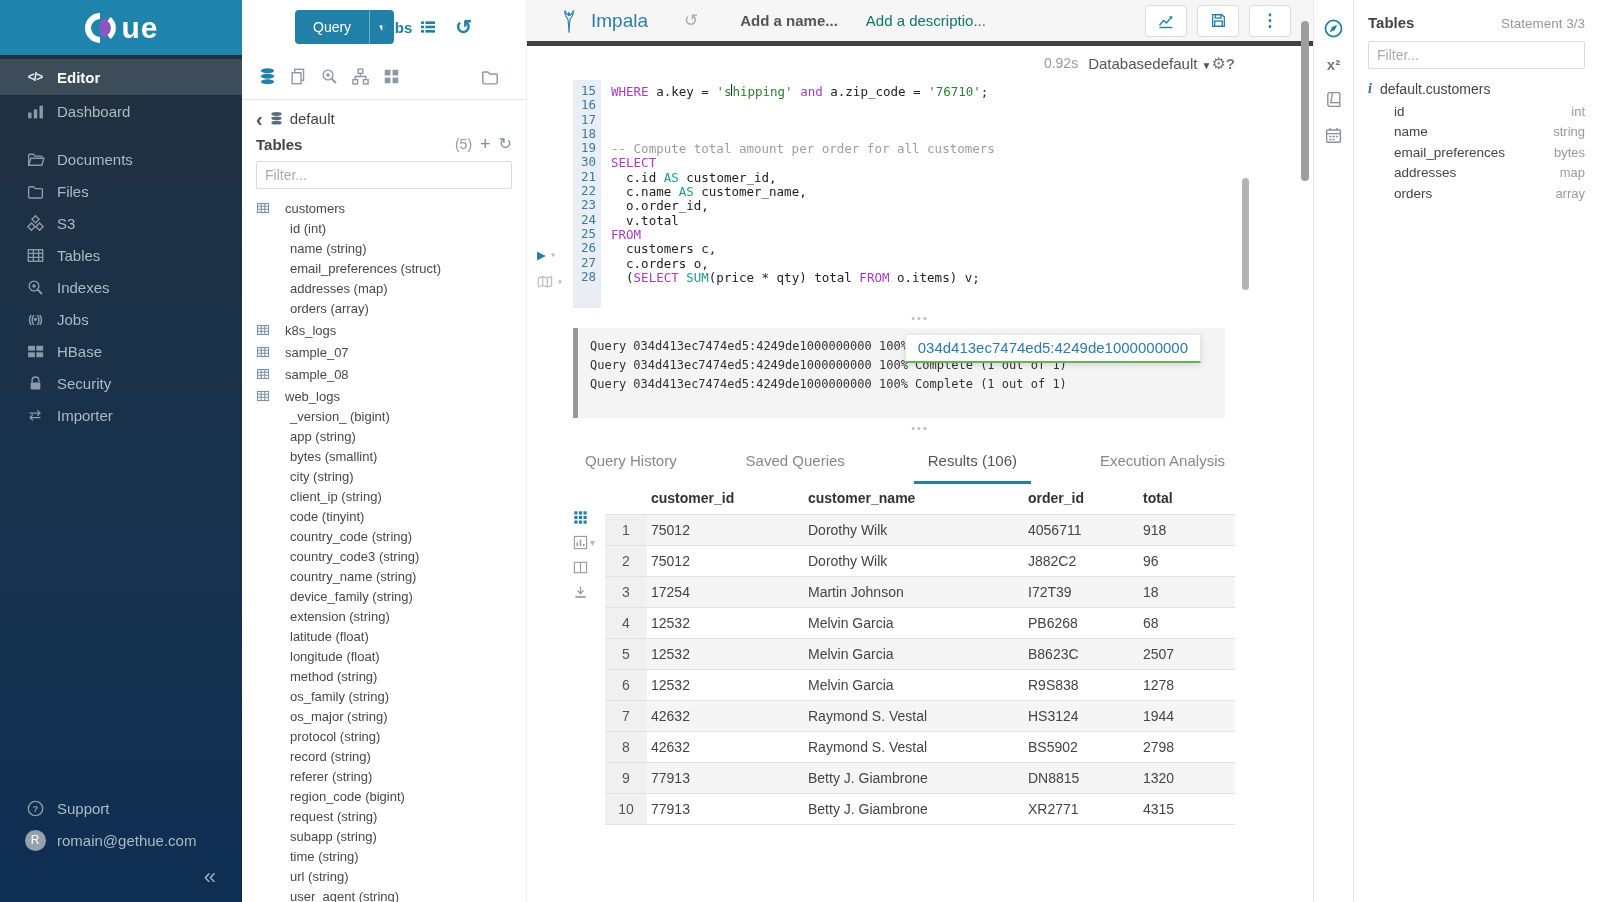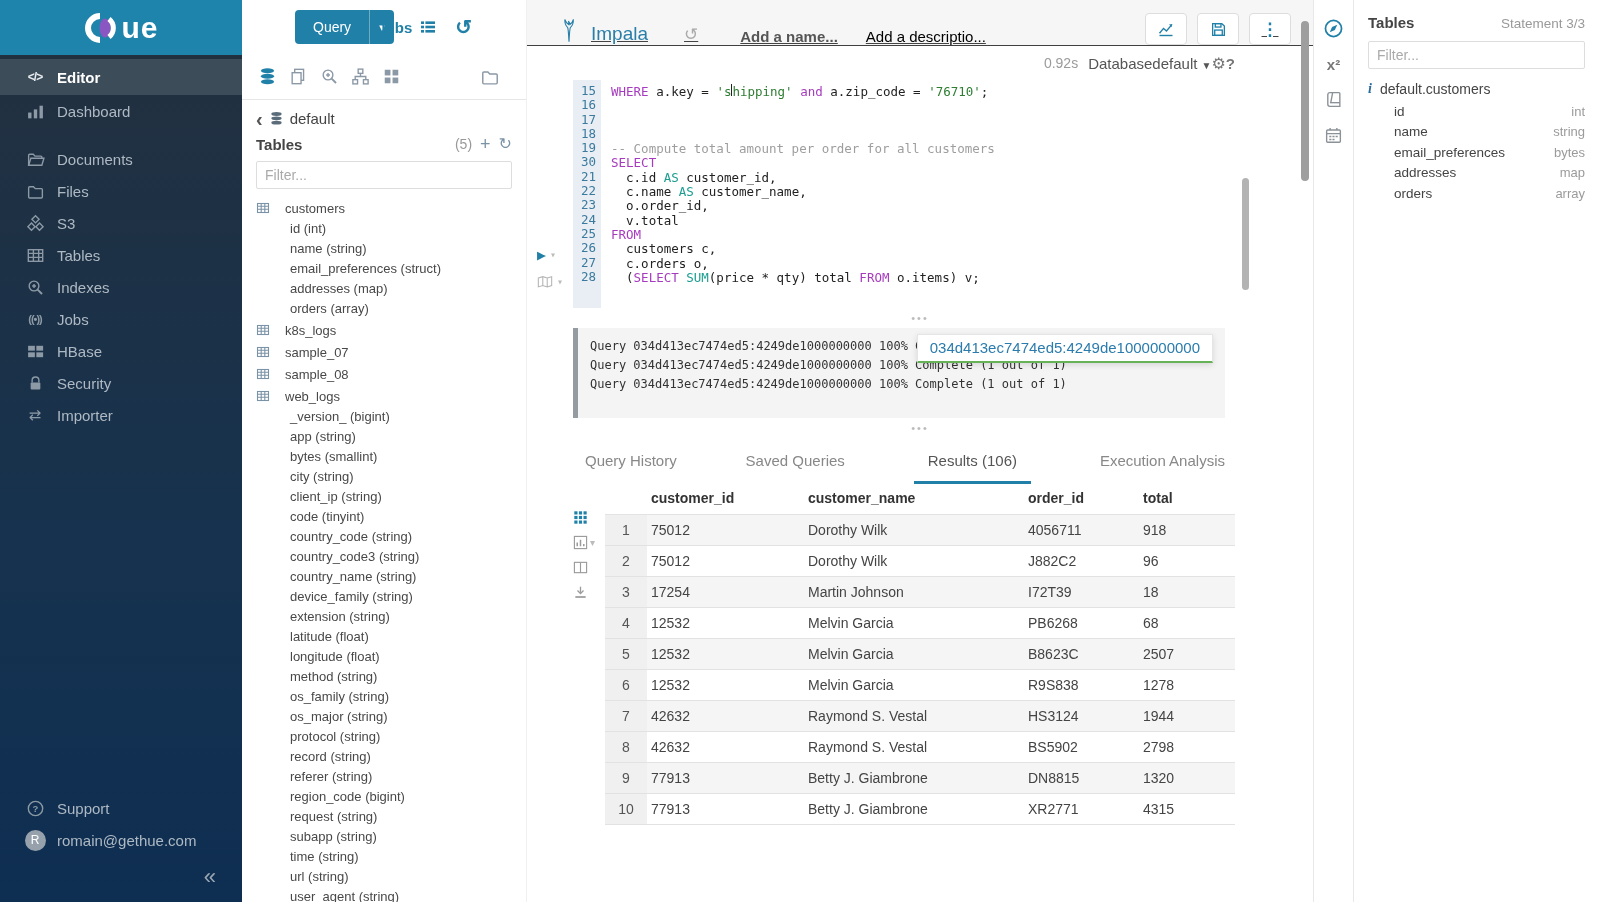--- a/index.html
+++ b/index.html
@@ -64,25 +64,25 @@
   .search-input::placeholder { color:#999; }
   .search-mag { position:absolute; left:11px; top:7px; color:#777; }
   .topright { position:absolute; right:55px; top:0; height:54px; display:flex; align-items:center; gap:18px; }
   .jobs-link { display:flex; align-items:center; gap:7px; color:#2180a8; font-weight:bold; font-size:15px; cursor:pointer; }
   .hist-glyph { color:#2180a8; font-size:20px; font-weight:bold; cursor:pointer; }
 
   .content-row { flex:1; display:flex; min-height:0; }
 
   
   .main { width:786px; flex-shrink:0; position:relative; display:flex; flex-direction:column; background:#fff; }
-  .snippet-header { height:46px; background:#f6f6f6; border-bottom:1px solid #404040; display:flex; align-items:flex-end; padding:0 22px 0 32px;text-decoration:underline; }
+  .snippet-header { height:46px; background:#f6f6f6; border-bottom:5px solid #404040; display:flex; align-items:center; padding:0 22px 0 32px; }
   .engine { color:#2a7fa9; font-size:19px; margin-left:12px; cursor:pointer; }
   .undo-glyph { color:#aaa; font-size:17px; margin-left:36px; cursor:pointer; }
   .add-name { color:#555; font-weight:bold; font-size:15px; margin-left:42px; cursor:text; }
-  .add-desc { color:#000000; font-size:15px; margin-left:28px; cursor:text; }
+  .add-desc { color:#0f766e; font-size:15px; margin-left:28px; cursor:text; }
   .hdr-btns { margin-left:auto; display:flex; gap:10px; }
   .hdr-btn { width:42px; height:32px; background:#fff; border:1px solid #ddd; border-radius:4px; color:#2180a8;
     display:flex; align-items:center; justify-content:center; cursor:pointer; }
   .kebab { font-size:17px; font-weight:bold; letter-spacing:0; }
 
   .meta-row { height:34px; display:flex; align-items:center; justify-content:flex-end; padding-right:78px; font-size:15px; }
   .exec-time { color:#9b9b9b; font-size:14px; margin-right:10px; }
   .db-label { color:#555; }
   .db-value { color:#555; cursor:pointer; }
   .caret-down { font-size:10px; color:#555; }
@@ -101,21 +101,21 @@
   .play-row { display:flex; align-items:center; gap:4px; }
   .play-glyph { color:#2180a8; font-size:15px; cursor:pointer; line-height:1; }
   .mini-caret { color:#bbb; font-size:10px; cursor:pointer; }
   .map-row { margin-top:12px; display:flex; align-items:center; gap:4px; color:#b5b5b5; }
   .code-scrollbar { position:absolute; right:64px; top:98px; width:7px; height:112px; background:#b3b3b3; border-radius:4px; }
   .main-scrollbar { position:absolute; right:4px; top:21px; width:8px; height:160px; background:#9e9e9e; border-radius:4px; z-index:5; }
 
   .dots-handle { height:20px; display:flex; align-items:center; justify-content:center; color:#bbb; font-size:11px; letter-spacing:2px; cursor:row-resize; }
   .log-box { margin:0 88px 0 46px; height:90px; background:#f4f4f4; border-left:5px solid #949ba1; position:relative;
     font-family:"DejaVu Sans Mono",monospace; font-size:12px; color:#333; padding:9px 0 0 12px; line-height:19px; white-space:nowrap; overflow:hidden; }
-  .job-tooltip { position:absolute; top:6px; right:12px; background:#fff; border:1px solid #e5e5e5; border-bottom:2px solid #65b356;
+  .job-tooltip { position:absolute; top:6px; right:24px; background:#fff; border:1px solid #e5e5e5; border-bottom:2px solid #65b356;
     box-shadow:0 2px 6px rgba(0,0,0,.12); color:#2b7cad; font-family:"Liberation Sans",sans-serif; font-size:15px; padding:3px 12px 4px 12px; cursor:pointer; }
 
   .tabs-row { display:flex; justify-content:space-between; margin:6px 88px 0 58px; height:38px; align-items:flex-start; padding-top:8px; }
   .tab { color:#888; font-size:15px; cursor:pointer; padding-bottom:12px; }
   .tab.active { color:#555; border-bottom:3px solid #2180a8; padding-left:14px; padding-right:14px; }
 
   .results-row { display:flex; margin:2px 78px 0 46px; flex:1; min-height:0; }
   .result-icons { width:32px; display:flex; flex-direction:column; gap:10px; padding-top:26px; color:#9a9a9a; }
   .result-icons .ric { display:flex; align-items:center; gap:2px; cursor:pointer; }
   .ric-grid { color:#2180a8; }

